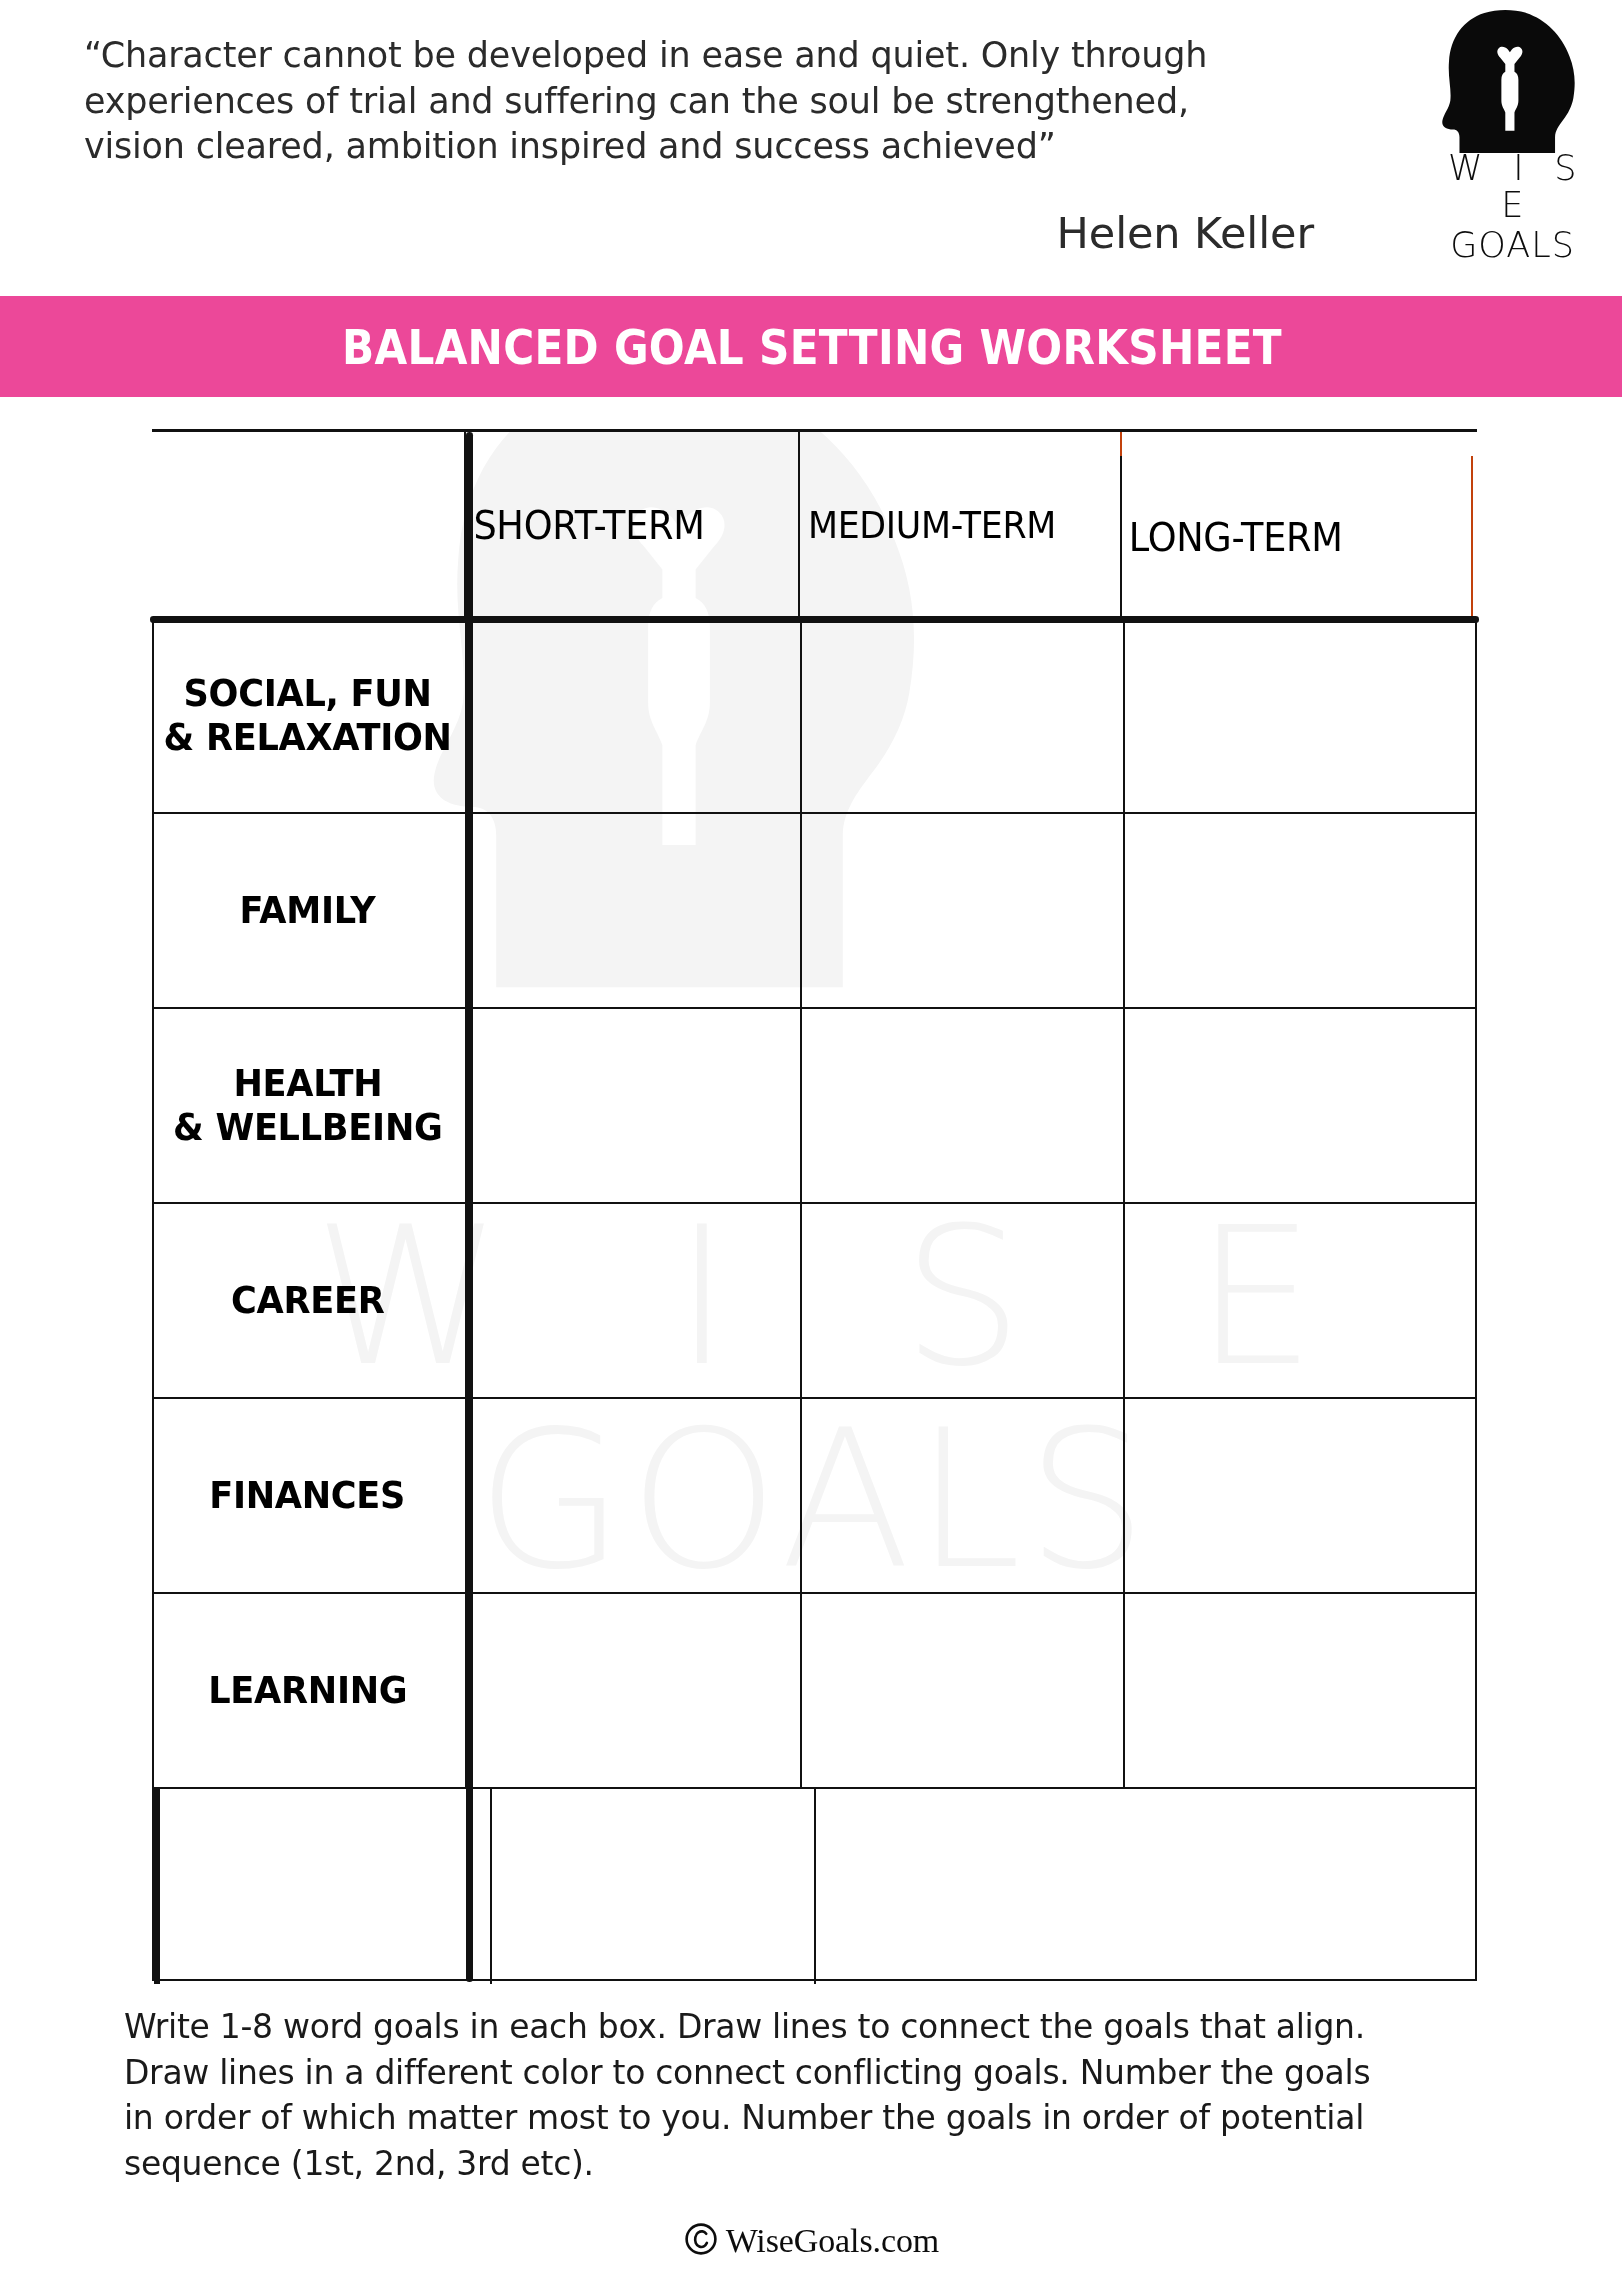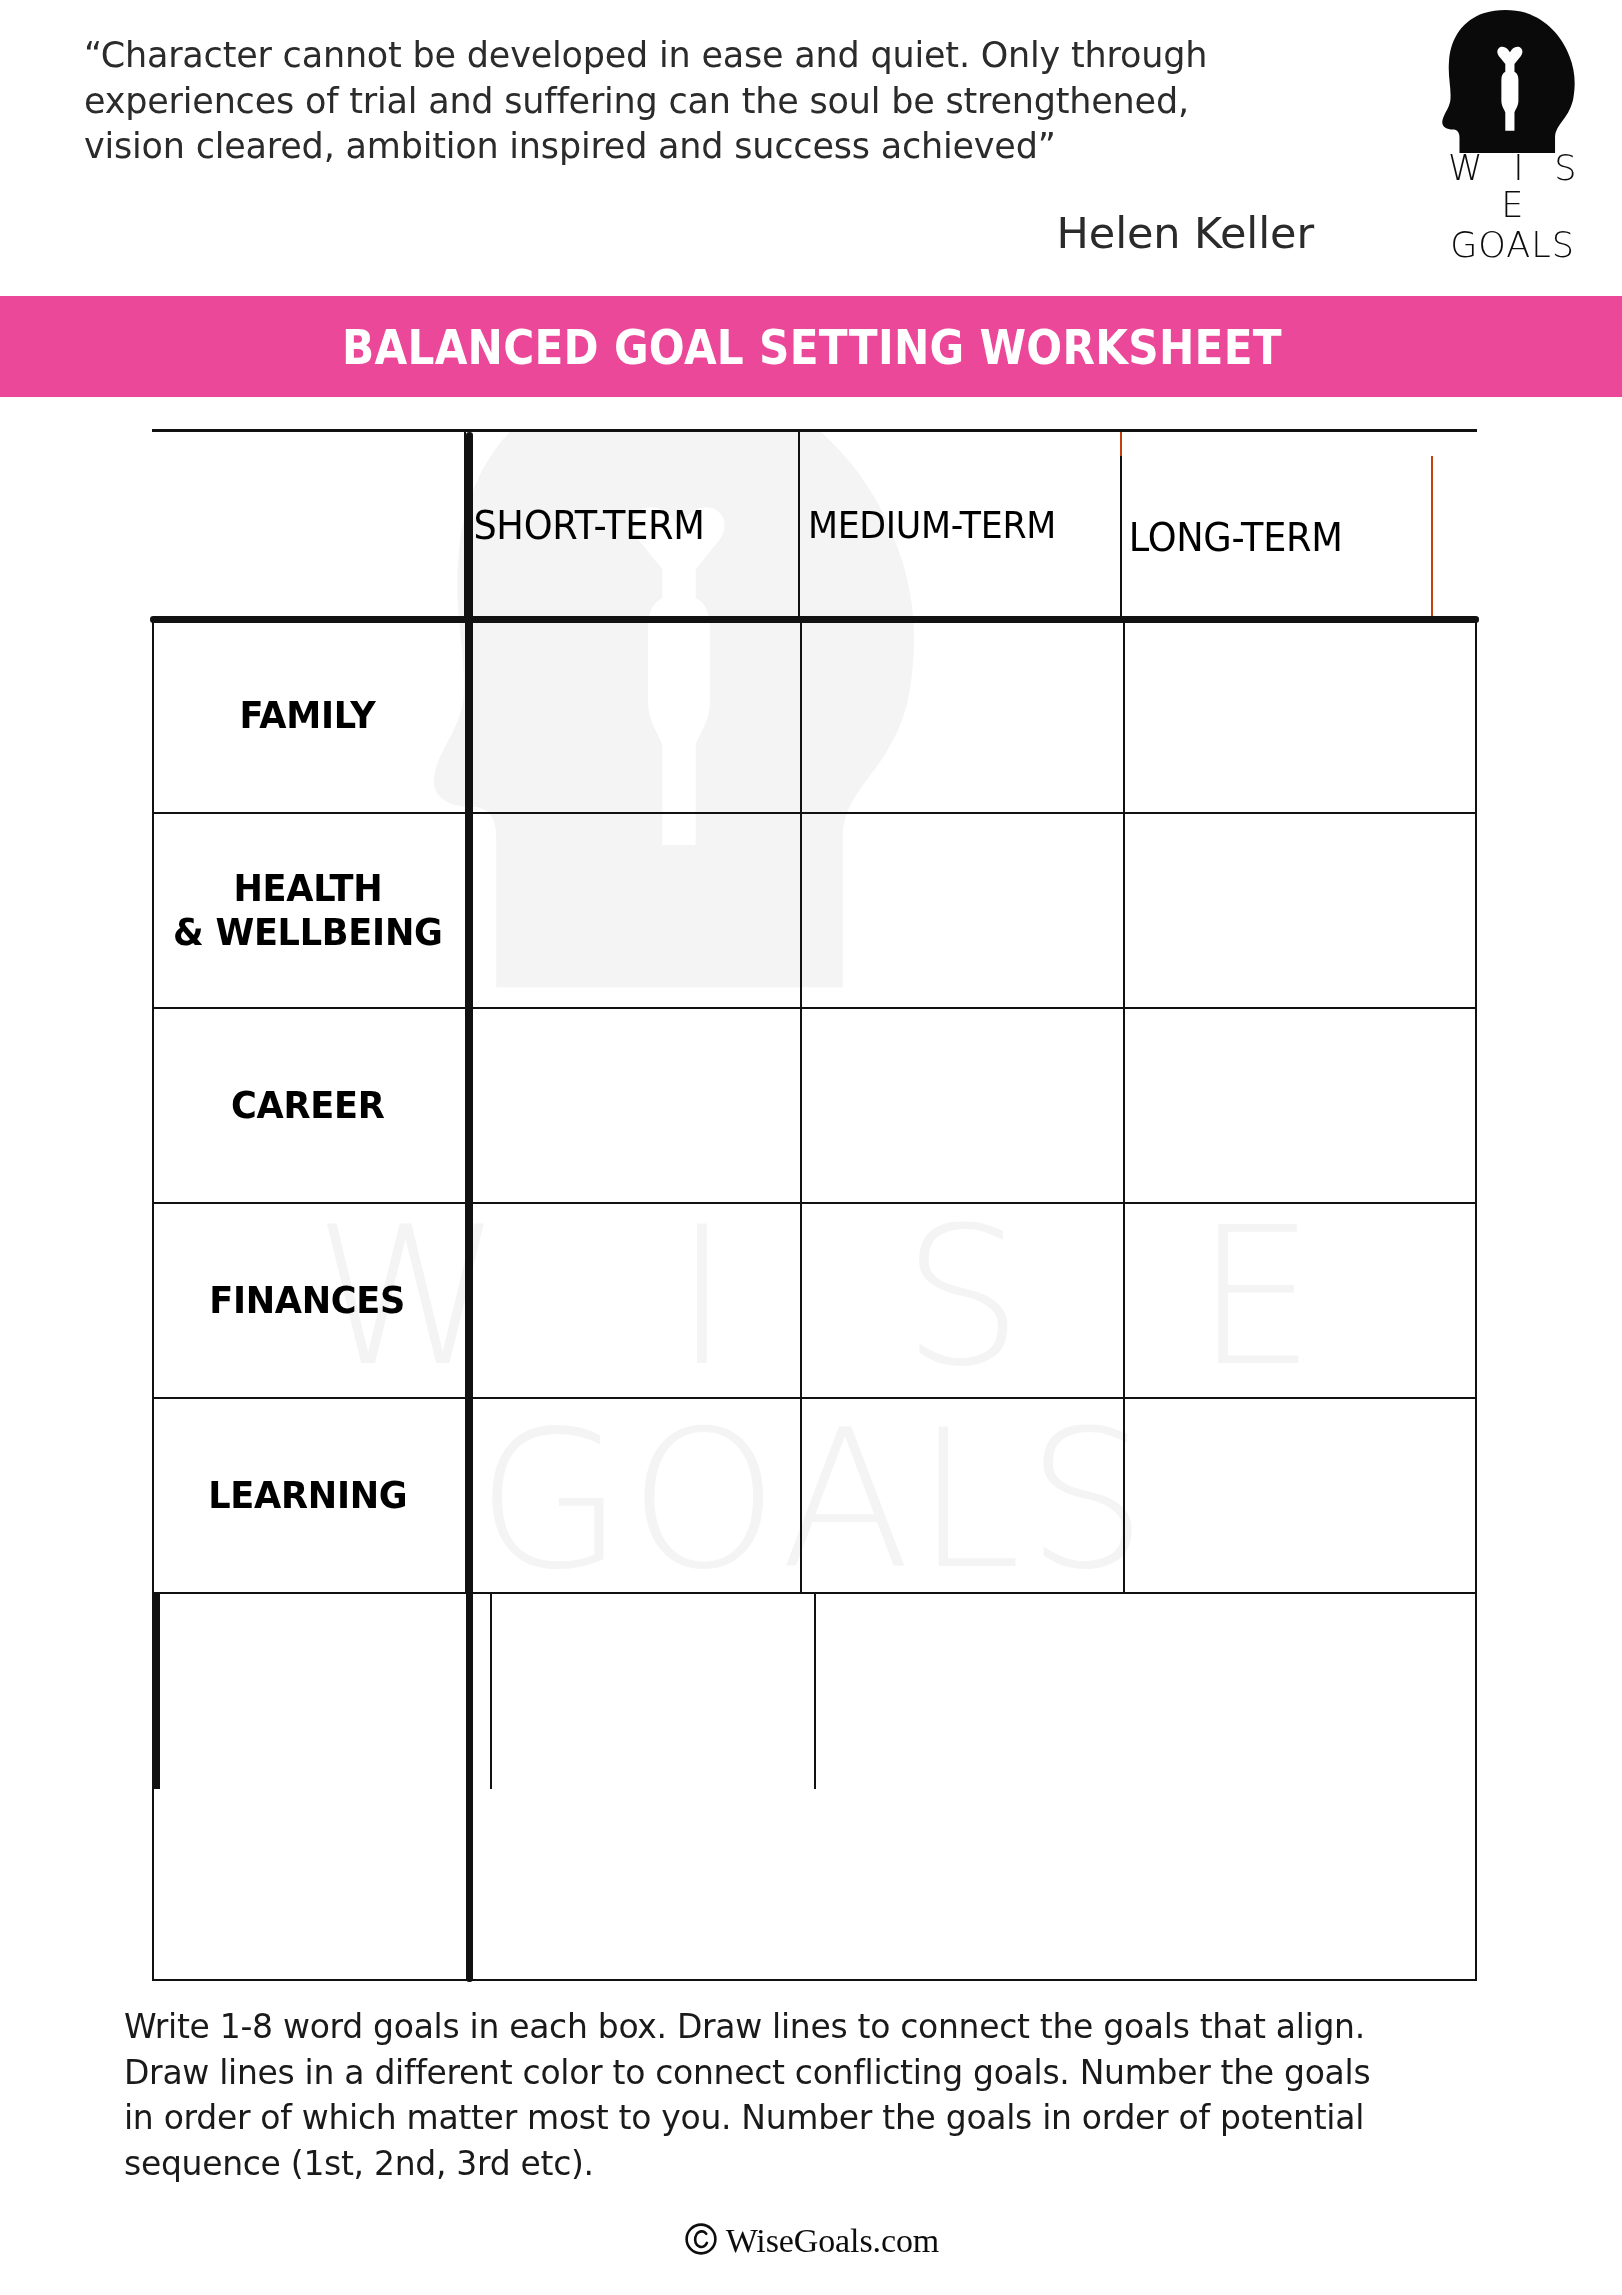--- a/index.html
+++ b/index.html
@@ -151,21 +151,21 @@
     font-family:"DejaVu Sans", sans-serif;
     font-weight:400;
     font-size:39px;
     color:#000;
     letter-spacing:-0.3px;
     transform-origin:center;
     white-space:nowrap;
   }
   .head-cell.c1 { width:336px; }
   .head-cell.c2 { width:324px; font-size:37px; }
-  .head-cell.c3 { width:313px;margin-top:24px; }
+  .head-cell.c3 { width:353px;margin-top:24px; }
   .head-inner { transform:scaleX(0.94); }
 
   
   #grid-body {
     position:absolute;
     left:0; top:190px;
     width:1325px; height:1362px;
     border-left:2px solid #111;
     border-right:2px solid #111;
     border-bottom:2.6px solid #111;
@@ -314,20 +314,29 @@
     <div class="head-cell c2">
       <span class="head-inner">MEDIUM-TERM</span>
     </div>
     <div class="head-cell c3">
       <span class="head-inner">LONG-TERM</span>
     </div>
   </div>
 
   <div id="grid-body">
 
+    <div class="grid-row">
+      <div class="label-cell">
+        <span class="label-inner">SOCIAL, FUN
+&amp; RELAXATION</span>
+      </div>
+      <div class="goal-cell c1"></div>
+      <div class="goal-cell c2"></div>
+      <div class="goal-cell c3"></div>
+    </div>
 
     <div class="grid-row">
       <div class="label-cell">
         <span class="label-inner">FAMILY</span>
       </div>
       <div class="goal-cell c1"></div>
       <div class="goal-cell c2"></div>
       <div class="goal-cell c3"></div>
     </div>
 

